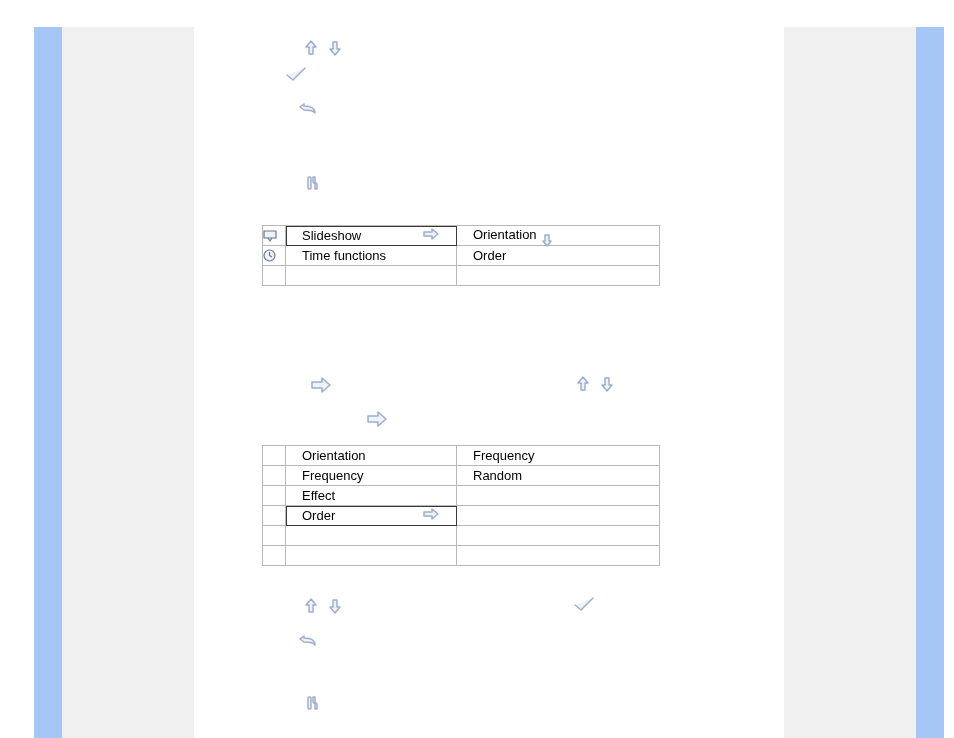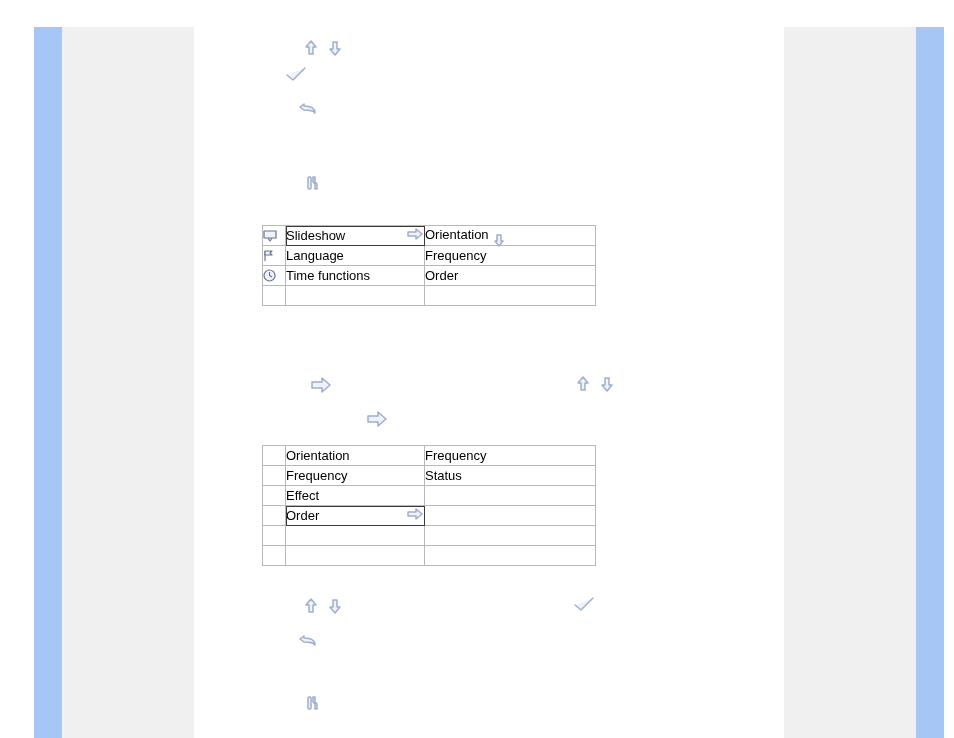--- a/index.html
+++ b/index.html
@@ -12,21 +12,21 @@
 .gutter.left{left:0}
 .gutter.right{right:0}
 
 svg{display:block}
 .icn{stroke:#9faecb;stroke-width:1.5;fill:#eef2f9;stroke-linejoin:round;stroke-linecap:round}
 .icn-dark{stroke:#6b768c;stroke-width:1.2;fill:#eef2f9;stroke-linejoin:round}
 
 .pos{position:absolute}
 
 table{border-collapse:collapse;background:#fff;font-size:13px}
-td{border:1px solid #b8b8b8;height:19px;padding:0 0;vertical-align:middle;white-space:nowrap}
+td{border:1px solid #b8b8b8;height:19px;padding:0 16px;vertical-align:middle;white-space:nowrap}
 td.icon{width:22px;text-align:center;padding:0}
 td.lbl{width:138px}
 td.sel{outline:1.5px solid #3a3a3a;outline-offset:-1px;position:relative}
 td.opt{width:170px}
 
 .arrR{display:inline-block;vertical-align:middle}
 </style>
 </head>
 <body>
 
@@ -89,32 +89,20 @@
           <span>Orientation</span>
           <span class="arrR" style="position:relative;top:4px">
             <svg width="14" height="16">
                   <path class="icn" d="M7 14 L3 9 H5 V3 H9 V9 H11 Z"></path>
                 </svg>
           </span>
         </td>
       </tr>
       <tr>
         <td class="icon">
-          <svg width="12" height="12">
-                <g class="icn-dark">
-                  <path d="M2 1 V11"></path>
-                  <path d="M2 1 H9 L7 3 L9 5 H2 Z"></path>
-                </g>
-              </svg>
-        </td>
-        <td class="lbl"><span>Language</span></td>
-        <td class="opt"><span>Frequency</span></td>
-      </tr>
-      <tr>
-        <td class="icon">
           <svg width="13" height="13">
                 <g class="icn-dark">
                   <circle cx="6.5" cy="6.5" r="5.5"></circle>
                   <path d="M6.5 3 V6.5 L9 8" fill="none"></path>
                 </g>
               </svg>
         </td>
         <td class="lbl"><span>Time functions</span></td>
         <td class="opt"><span>Order</span></td>
       </tr>
@@ -150,21 +138,21 @@
     <table class="pos" style="left:200px;top:418px">
       <tbody>
           <tr>
         <td class="icon"></td>
         <td class="lbl"><span>Orientation</span></td>
         <td class="opt"><span>Frequency</span></td>
       </tr>
       <tr>
         <td class="icon"></td>
         <td class="lbl"><span>Frequency</span></td>
-        <td class="opt"><span>Status</span></td>
+        <td class="opt"><span>Random</span></td>
       </tr>
       <tr>
         <td class="icon"></td>
         <td class="lbl"><span>Effect</span></td>
         <td class="opt"></td>
       </tr>
       <tr>
         <td class="icon"></td>
         <td class="lbl sel">
           <span>Order</span>

